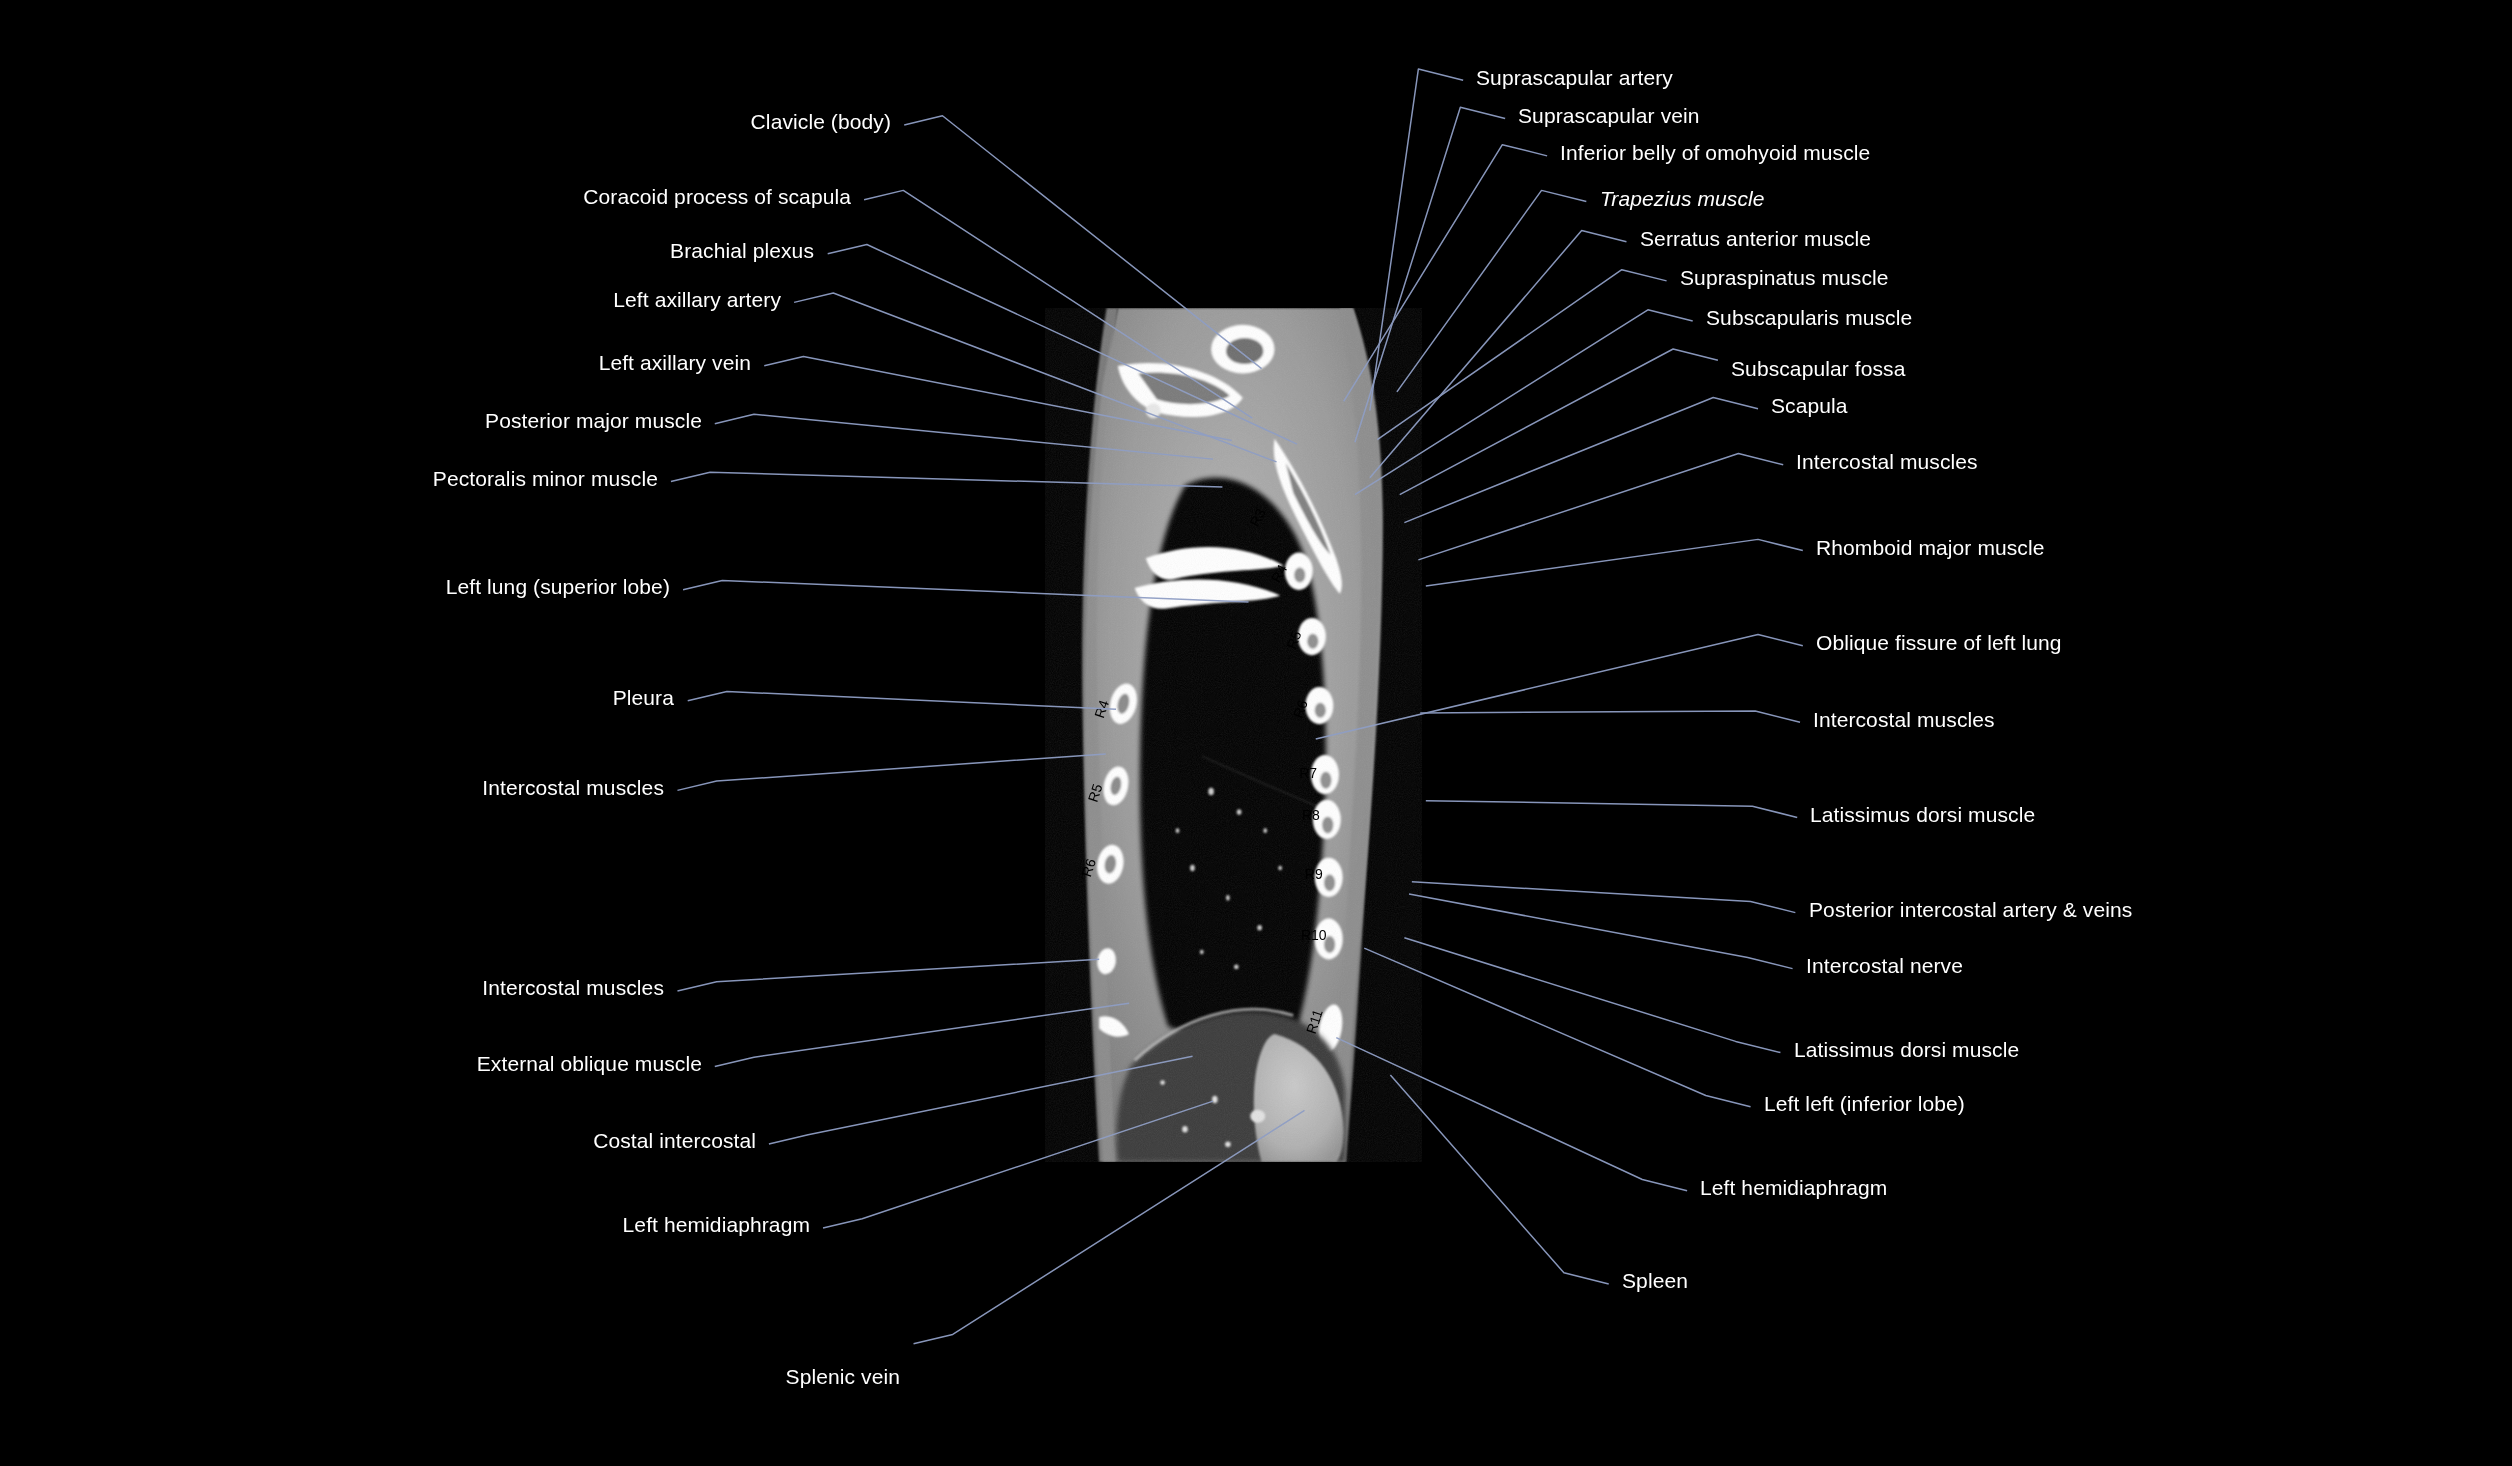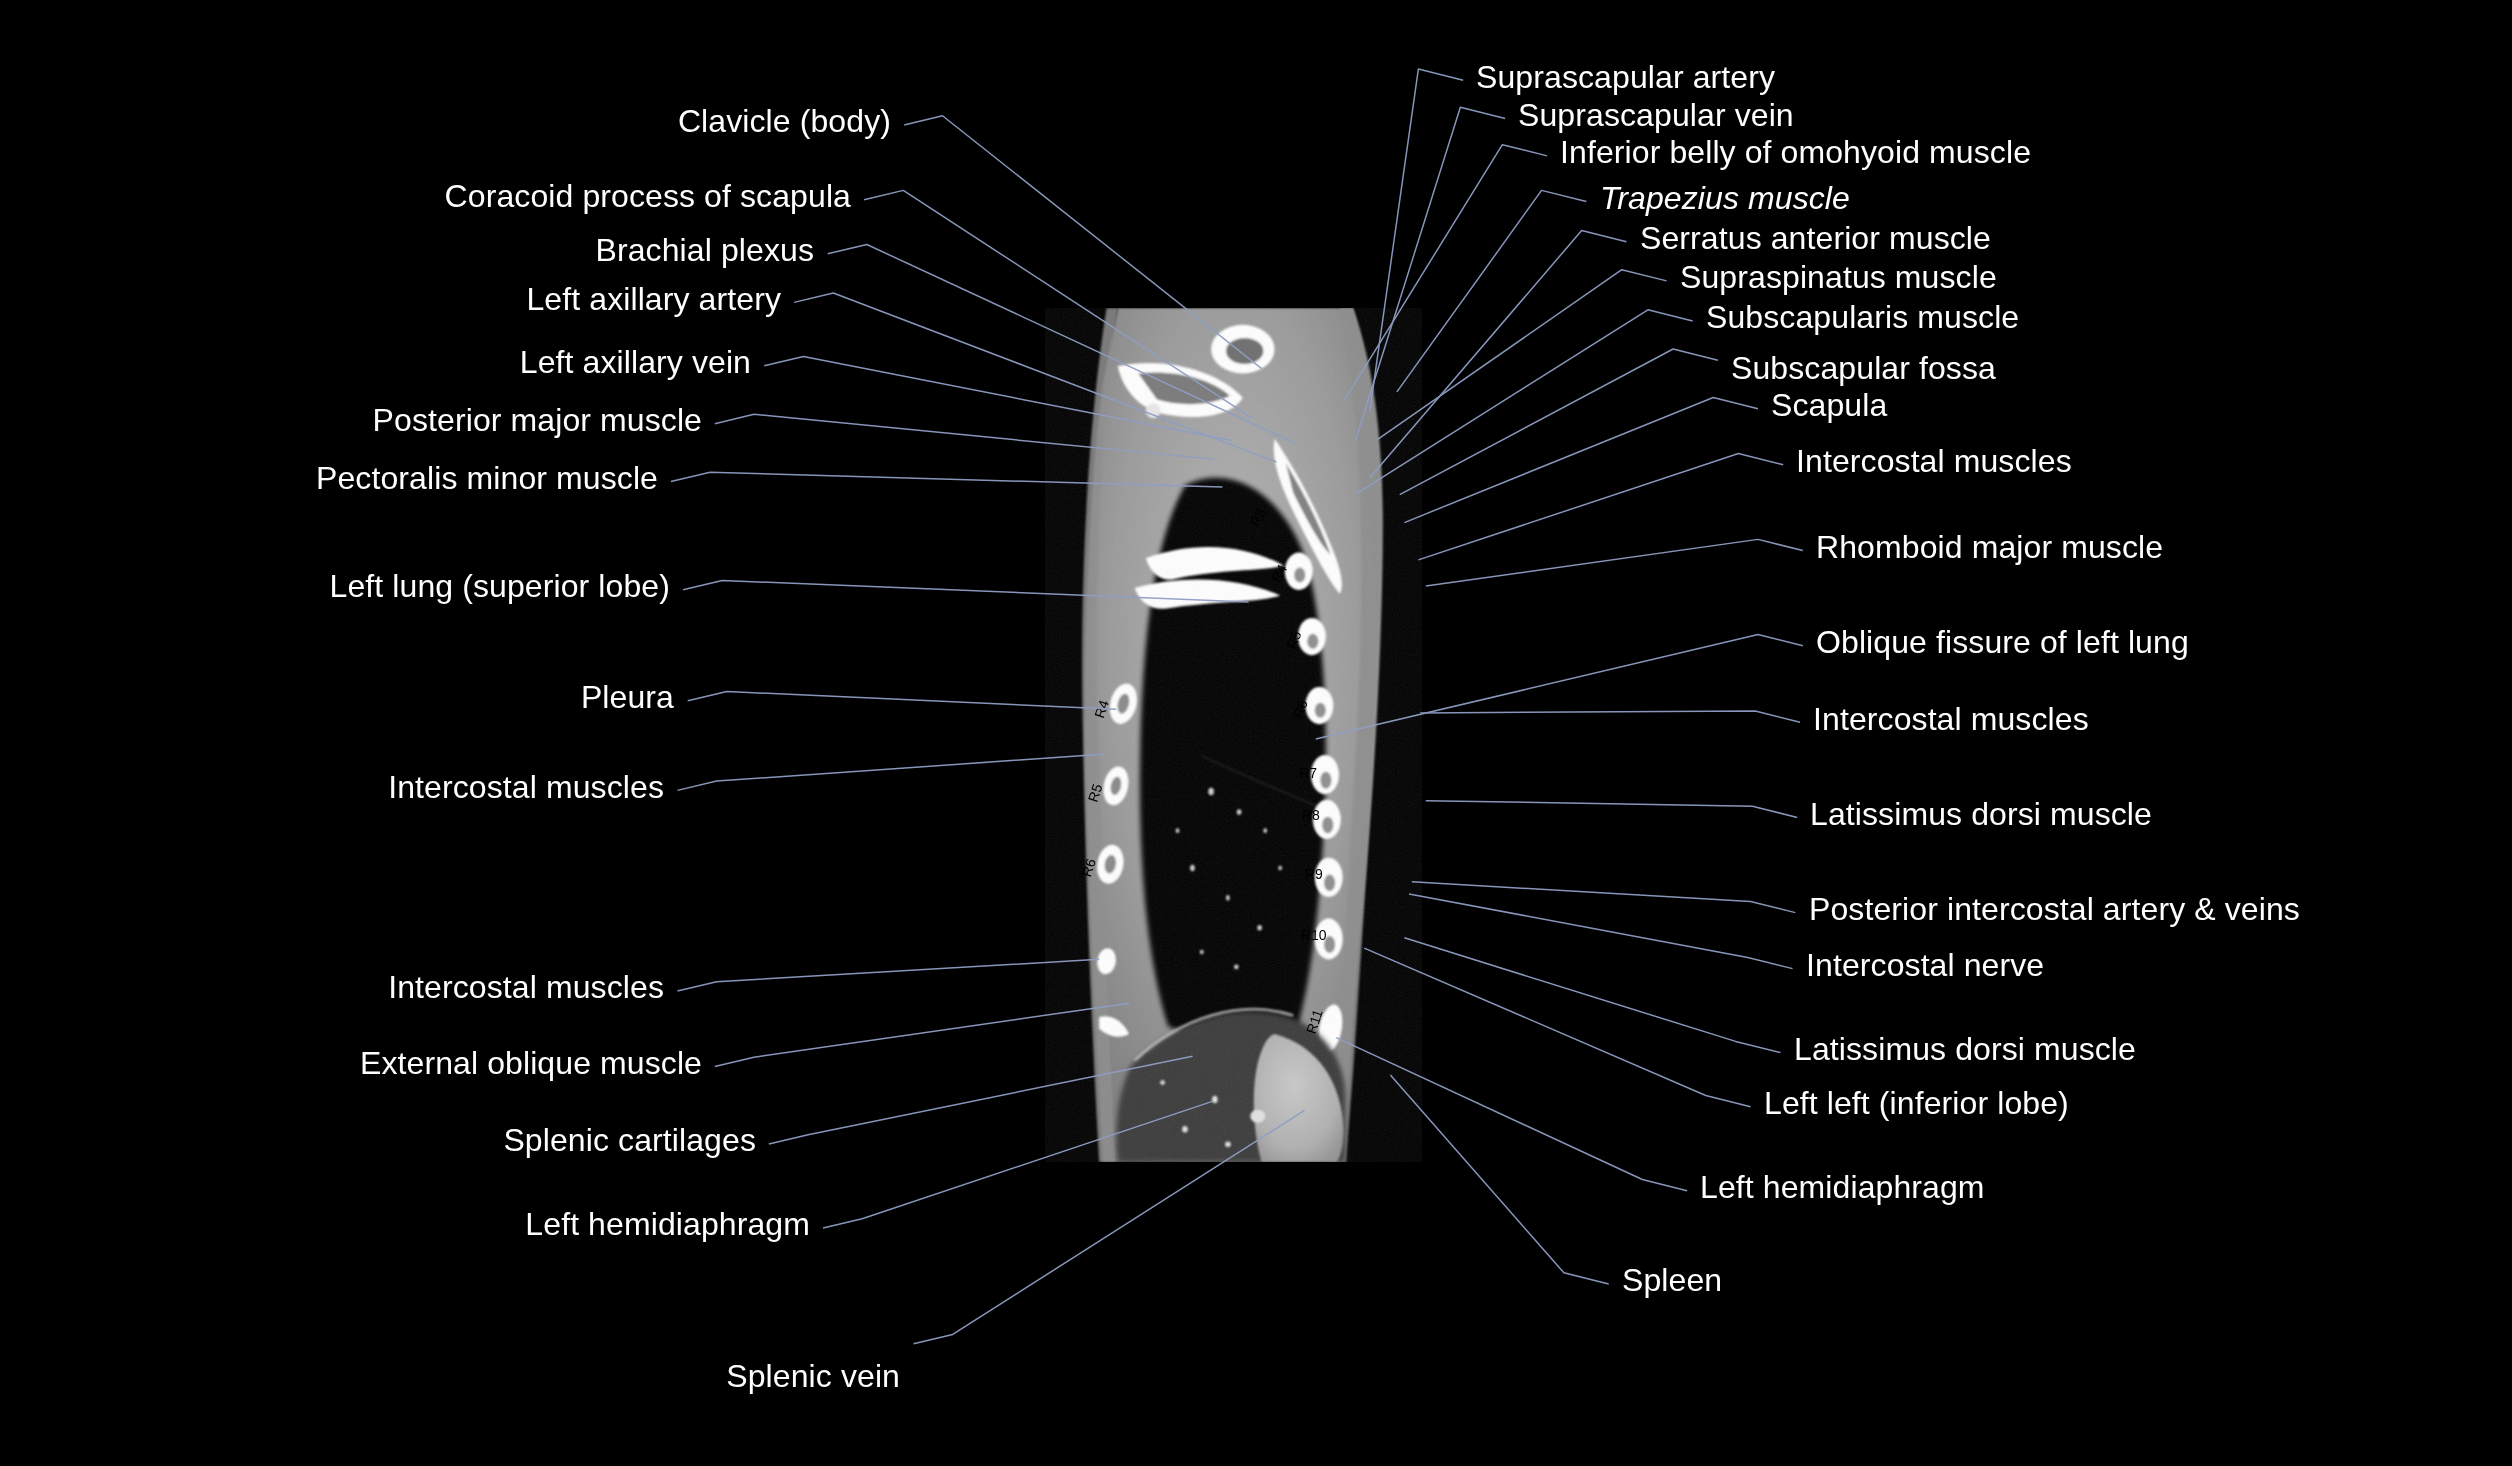--- a/index.html
+++ b/index.html
@@ -8,21 +8,21 @@
   #stage{position:relative;width:2512px;height:1466px;background:#000;}
 
   
   #ct-wrap{position:absolute;left:1045px;top:308px;width:377px;height:854px;overflow:hidden;}
   #ct-wrap svg{display:block;}
 
   
   #leaders{position:absolute;left:0;top:0;width:2512px;height:1466px;pointer-events:none;}
 
   
-  .lbl{position:absolute;color:#fff;font-size:32px;line-height:1;white-space:nowrap;
+  .lbl{position:absolute;color:#fff;font-size:21px;line-height:1;white-space:nowrap;
        letter-spacing:0.1px;}
   .lbl.r{transform:translateY(-50%);}          
   .lbl.l{transform:translateY(-50%);}          
   .lbl.r{text-align:left;}
 
   
 </style>
 </head>
 <body>
 
@@ -245,21 +245,21 @@
       <div class="lbl r" style="right: 1698px; top: 250px;">Brachial plexus</div>
       <div class="lbl r" style="right: 1731px; top: 299px;">Left axillary artery</div>
       <div class="lbl r" style="right: 1761px; top: 362px;">Left axillary vein</div>
       <div class="lbl r" style="right: 1810px; top: 420px;">Posterior major muscle</div>
       <div class="lbl r" style="right: 1854px; top: 478px;">Pectoralis minor muscle</div>
       <div class="lbl r" style="right: 1842px; top: 586px;">Left lung (superior lobe)</div>
       <div class="lbl r" style="right: 1838px; top: 697px;">Pleura</div>
       <div class="lbl r" style="right: 1848px; top: 787px;">Intercostal muscles</div>
       <div class="lbl r" style="right: 1848px; top: 987px;">Intercostal muscles</div>
       <div class="lbl r" style="right: 1810px; top: 1063px;">External oblique muscle</div>
-      <div class="lbl r" style="right: 1756px; top: 1140px;">Splenic cartilages</div>
+      <div class="lbl r" style="right: 1756px; top: 1140px;">Costal intercostal</div>
       <div class="lbl r" style="right: 1702px; top: 1224px;">Left hemidiaphragm</div>
       <div class="lbl r" style="right: 1612px; top: 1340px; margin-top: 36px;">Splenic vein</div>
     </div>
   <div id="labels-right-col">
       <div class="lbl l" style="left: 1476px; top: 77px;">Suprascapular artery</div>
       <div class="lbl l" style="left: 1518px; top: 115px;">Suprascapular vein</div>
       <div class="lbl l" style="left: 1560px; top: 152px;">Inferior belly of omohyoid muscle</div>
       <div class="lbl l" style="left: 1600px; top: 198px; font-style: italic;">Trapezius muscle</div>
       <div class="lbl l" style="left: 1640px; top: 238px;">Serratus anterior muscle</div>
       <div class="lbl l" style="left: 1680px; top: 277px;">Supraspinatus muscle</div>

